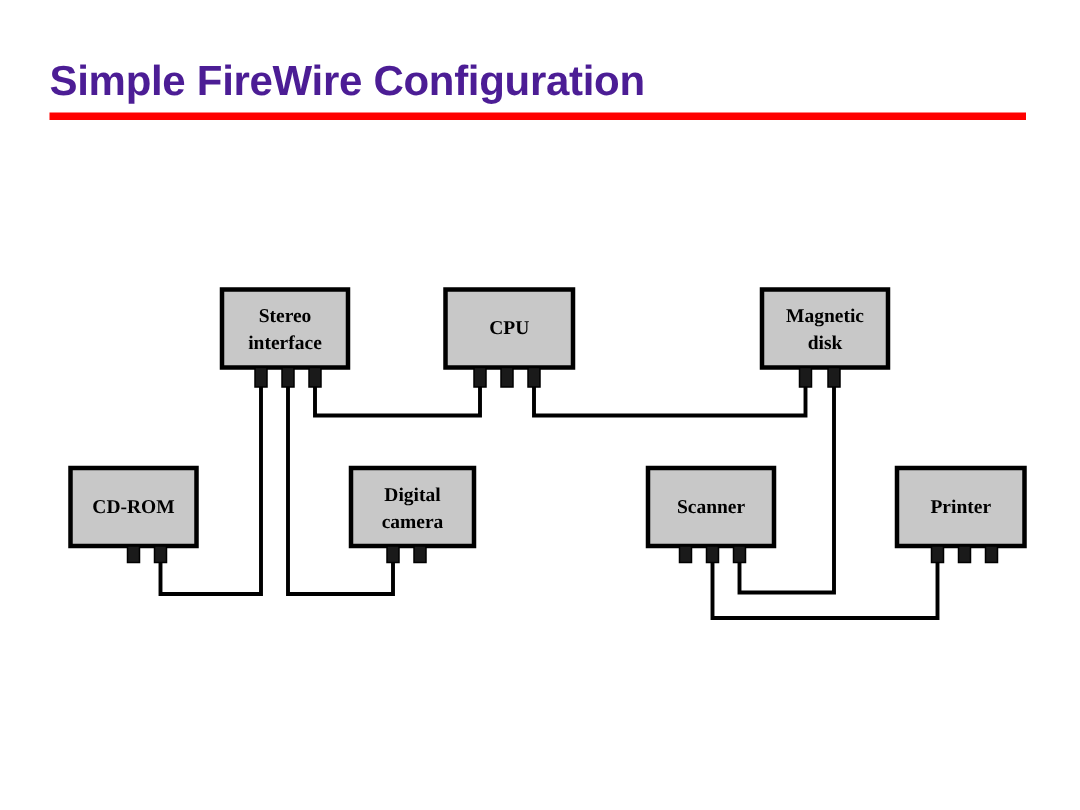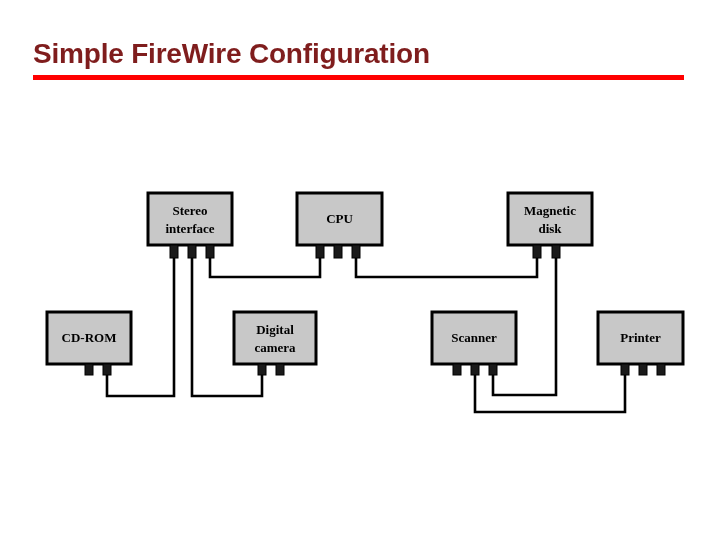--- a/index.html
+++ b/index.html
@@ -20,21 +20,21 @@
     background: #ffffff;
   }
   #title {
     position: absolute;
     left: 33px;
     top: 38px;
     font-family: "Liberation Sans", sans-serif;
     font-weight: bold;
     font-size: 28px;
     letter-spacing: -0.2px;
-    color: #7f1d1d;
+    color: #4c1d95;
     white-space: nowrap;
   }
   #title-rule {
     position: absolute;
     left: 33px;
     top: 75px;
     width: 651px;
     height: 5px;
     background: #ff0000;
   }

